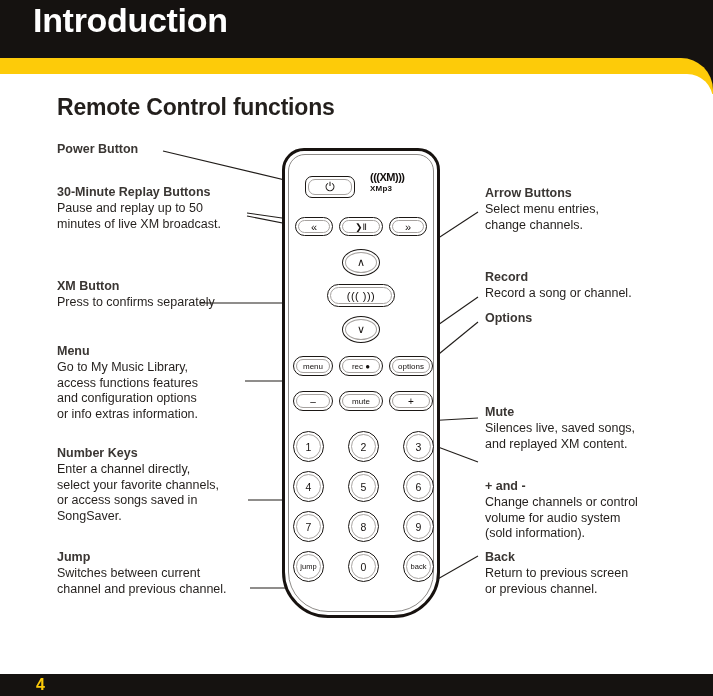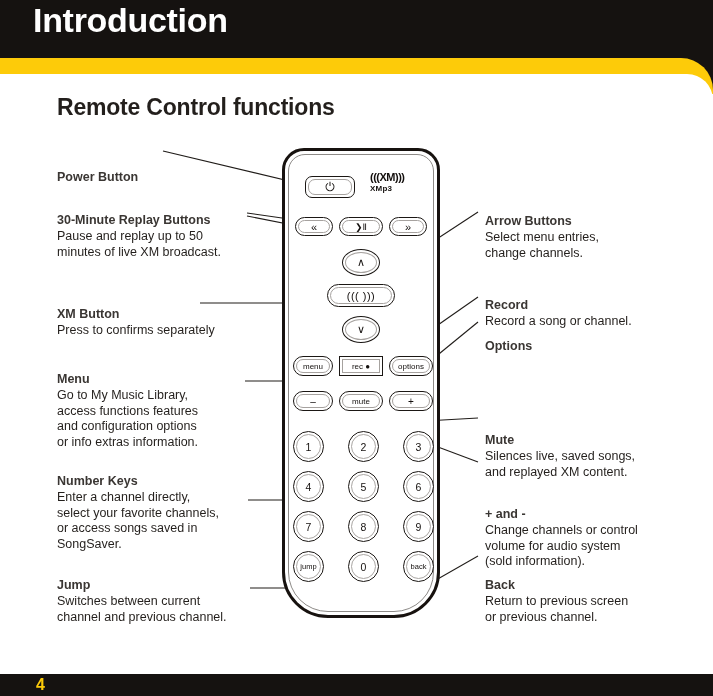--- a/index.html
+++ b/index.html
@@ -75,21 +75,20 @@
     font-size: 23px;
     font-weight: bold;
     color: #231f1c;
     letter-spacing: -0.2px;
   }
 
   
   .callout {
     position: absolute;
     color: #2b2724;
-    margin-top: 28px;
   }
   .callout .c-title {
     font-size: 12.5px;
     font-weight: bold;
     color: #3a3633;
     line-height: 16px;
     margin-bottom: 1px;
     white-space: nowrap;
   }
   .callout .c-body {
@@ -166,21 +165,21 @@
   
   .b-prev  { left: 18px; top: 71px; width: 38px; height: 19px; border-radius: 10px; }
   .b-play  { left: 62px; top: 71px; width: 44px; height: 19px; border-radius: 10px; }
   .b-next  { left: 112px; top: 71px; width: 38px; height: 19px; border-radius: 10px; }
   
   .b-up    { left: 65px; top: 103px; width: 38px; height: 27px; border-radius: 50%; }
   .b-xm    { left: 50px; top: 138px; width: 68px; height: 23px; border-radius: 12px; }
   .b-down  { left: 65px; top: 170px; width: 38px; height: 27px; border-radius: 50%; }
   
   .b-menu    { left: 16px; top: 210px; width: 40px; height: 20px; border-radius: 11px; }
-  .b-rec     { left: 62px; top: 210px; width: 44px; height: 20px; border-radius: 0; }
+  .b-rec     { left: 62px; top: 210px; width: 44px; height: 20px; border-radius: 10px; }
   .b-options { left: 112px; top: 210px; width: 44px; height: 20px; border-radius: 11px; }
   
   .b-minus { left: 16px; top: 245px; width: 40px; height: 20px; border-radius: 11px; }
   .b-mute  { left: 62px; top: 245px; width: 44px; height: 20px; border-radius: 11px; }
   .b-plus  { left: 112px; top: 245px; width: 44px; height: 20px; border-radius: 11px; }
 
   
   .keypad {
     position: absolute;
     left: 16px; top: 285px;

